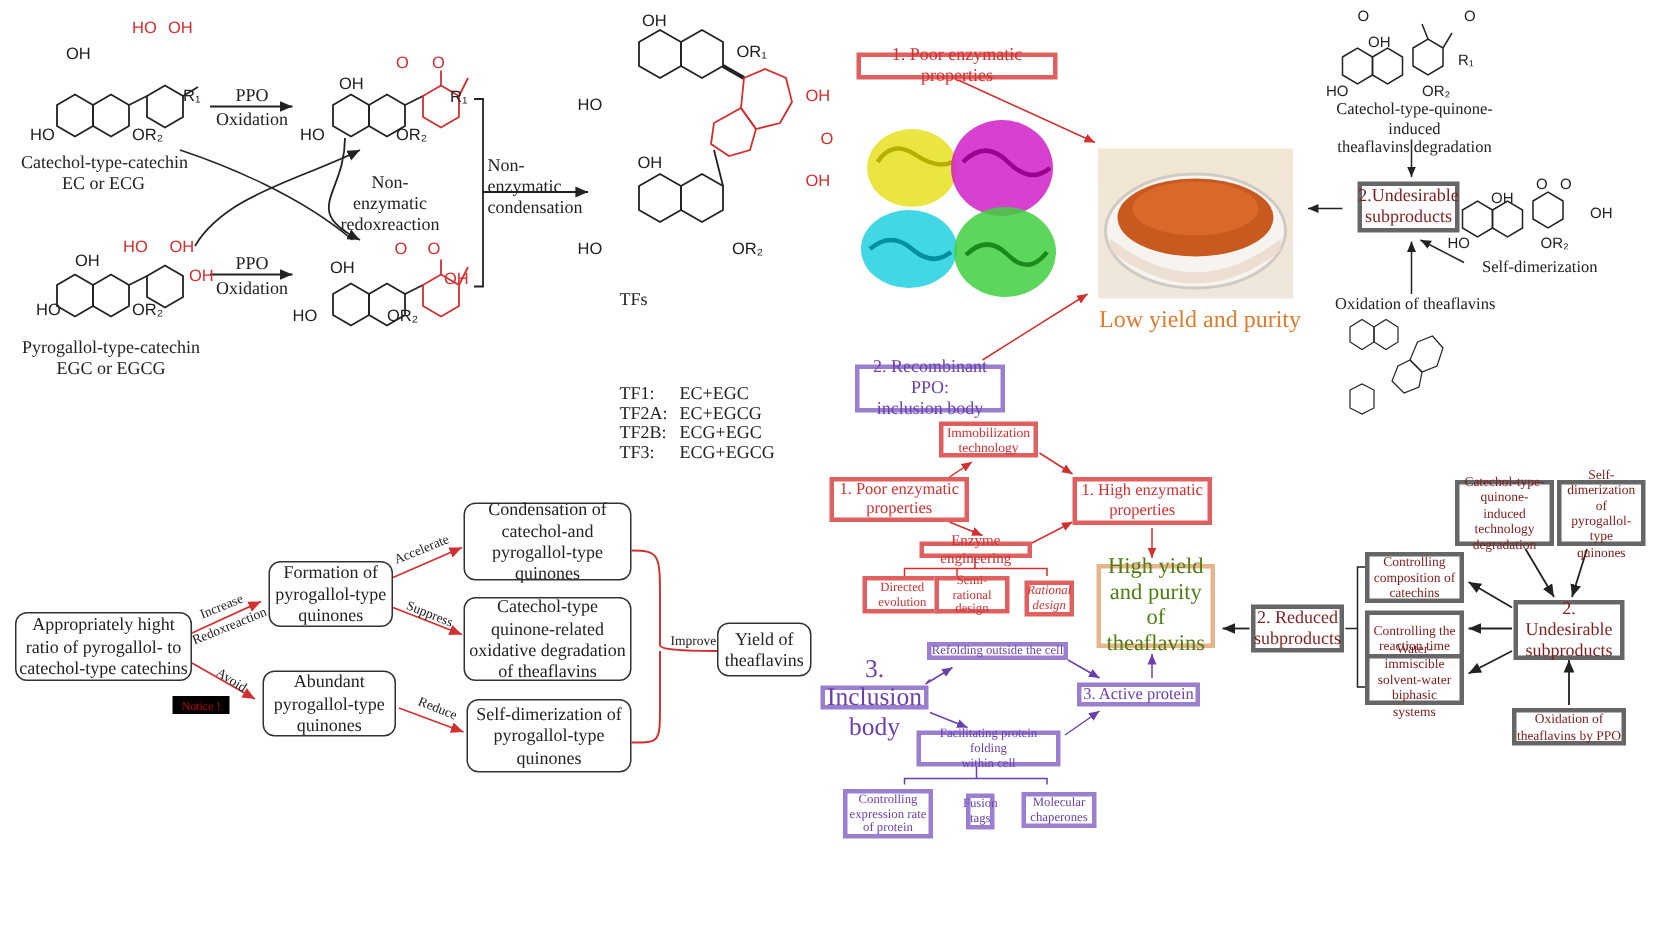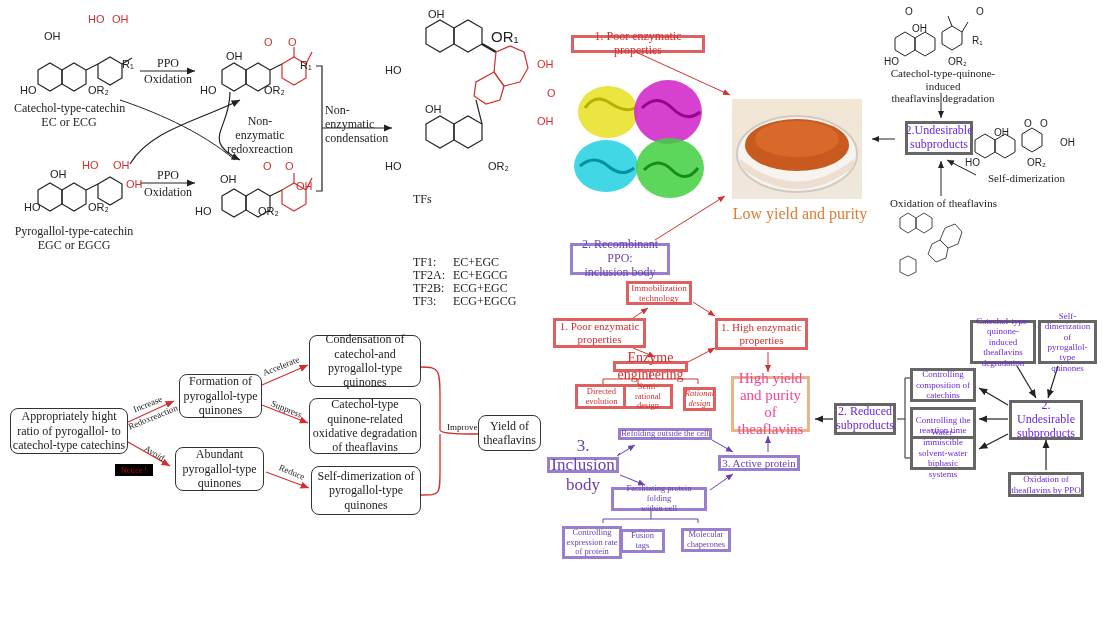--- a/index.html
+++ b/index.html
@@ -5,22 +5,22 @@
   html,body{margin:0;padding:0;background:#ffffff;}
   body{width:1104px;height:621px;position:relative;overflow:hidden;font-family:"Liberation Serif","DejaVu Serif",serif;color:#222;}
   .abs{position:absolute;}
   svg.full{position:absolute;left:0;top:0;width:1104px;height:621px;}
   .t{position:absolute;text-align:center;line-height:1.15;white-space:nowrap;}
   .lbl{position:absolute;white-space:nowrap;line-height:1.1;}
   .rbox{position:absolute;border:1.3px solid #333;border-radius:8px;background:#fff;display:flex;align-items:center;justify-content:center;text-align:center;font-size:12px;line-height:1.2;box-sizing:border-box;}
   .sbox{position:absolute;border:3px solid #0c4a6e;background:#fff;display:flex;align-items:center;justify-content:center;text-align:center;box-sizing:border-box;line-height:1.15;}
   .red{border-color:#e06060;color:#d32f2f;}
   .purple{border-color:#9a7fd0;color:#6a3fb0;}
-  .orange{border-color:#e8b48a;color:#ec4899;}
-  .gray{border-color:#666;color:#6d28d9;font-family:Liberation Serif, serif;}
+  .orange{border-color:#e8b48a;color:#4d7c0f;}
+  .gray{border-color:#666;color:#7f1d1d;font-family:Liberation Serif, serif;}
   .pre{white-space:pre-line;}
 </style>
 </head>
 <body>
 
 <svg class="full" viewBox="0 0 1104 621">
   <defs>
     <marker id="ak" markerWidth="8" markerHeight="8" refX="7" refY="4" orient="auto">
         <path d="M0,1 L7,4 L0,7 z" fill="#222"></path>
       </marker>
@@ -182,21 +182,21 @@
 <div class="t" style="left:14px;top:239px;width:120px;font-size:12px;">EGC or EGCG</div>
 
 <div class="lbl" style="left:263px;top:160px;font-size:11px;color:#d32f2f;font-family:'Liberation Sans',sans-serif;">O</div>
 <div class="lbl" style="left:285px;top:160px;font-size:11px;color:#d32f2f;font-family:'Liberation Sans',sans-serif;">O</div>
 <div class="lbl" style="left:296px;top:180px;font-size:11px;color:#d32f2f;font-family:'Liberation Sans',sans-serif;">OH</div>
 <div class="lbl" style="left:220px;top:173px;font-size:11px;font-family:'Liberation Sans',sans-serif;">OH</div>
 <div class="lbl" style="left:195px;top:205px;font-size:11px;font-family:'Liberation Sans',sans-serif;">HO</div>
 <div class="lbl" style="left:258px;top:205px;font-size:11px;font-family:'Liberation Sans',sans-serif;">OR₂</div>
 
 <div class="lbl" style="left:428px;top:8px;font-size:11px;font-family:'Liberation Sans',sans-serif;">OH</div>
-<div class="lbl" style="left:491px;top:29px;font-size:15px;font-family:'Liberation Sans',sans-serif;">OR₁</div>
+<div class="lbl" style="left:491px;top:29px;font-size:11px;font-family:'Liberation Sans',sans-serif;">OR₁</div>
 <div class="lbl" style="left:385px;top:64px;font-size:11px;font-family:'Liberation Sans',sans-serif;">HO</div>
 <div class="lbl" style="left:537px;top:58px;font-size:11px;color:#d32f2f;font-family:'Liberation Sans',sans-serif;">OH</div>
 <div class="lbl" style="left:547px;top:87px;font-size:11px;color:#d32f2f;font-family:'Liberation Sans',sans-serif;">O</div>
 <div class="lbl" style="left:537px;top:115px;font-size:11px;color:#d32f2f;font-family:'Liberation Sans',sans-serif;">OH</div>
 <div class="lbl" style="left:425px;top:103px;font-size:11px;font-family:'Liberation Sans',sans-serif;">OH</div>
 <div class="lbl" style="left:385px;top:160px;font-size:11px;font-family:'Liberation Sans',sans-serif;">HO</div>
 <div class="lbl" style="left:488px;top:160px;font-size:11px;font-family:'Liberation Sans',sans-serif;">OR₂</div>
 
 <div class="lbl" style="left:413px;top:193px;font-size:12px;">TFs</div>
 <div class="abs" style="left:413px;top:208px;font-size:12px;line-height:13px;margin-top:48px;">
@@ -295,58 +295,58 @@
 <div class="lbl" style="left:447px;top:423px;font-size:9px;">Improve</div>
 
 <div class="abs" style="left:115px;top:464px;width:38px;height:12px;background:#000;color:#c00000;font-size:8px;display:flex;align-items:center;justify-content:center;">Notice !</div>
 
 <div class="sbox red pre" style="left:626px;top:281px;width:66px;height:24px;font-size:9px;">Immobilization
 technology</div>
 <div class="sbox red pre" style="left:553px;top:318px;width:93px;height:30px;font-size:11px;">1. Poor enzymatic
 properties</div>
 <div class="sbox red pre" style="left:715px;top:318px;width:93px;height:32px;font-size:11px;">1. High enzymatic
 properties</div>
-<div class="sbox red" style="left:613px;top:361px;width:75px;height:11px;font-size:14px;">Enzyme engineering</div>
+<div class="sbox red" style="left:613px;top:361px;width:75px;height:11px;font-size:10px;">Enzyme engineering</div>
 <div class="sbox red pre" style="left:575px;top:384px;width:53px;height:25px;font-size:8.5px;">Directed
 evolution</div>
 <div class="sbox red pre" style="left:623px;top:384px;width:50px;height:25px;font-size:8.5px;">Semi-rational
 design</div>
 <div class="sbox red pre" style="left:683px;top:387px;width:33px;height:24px;font-size:8.5px;font-style:italic;">Rational
 design</div>
 <div class="sbox orange pre" style="left:731px;top:376px;width:79px;height:56px;font-size:15px;">High yield
 and purity of
 theaflavins</div>
 
 <div class="sbox purple" style="left:618px;top:428px;width:94px;height:12px;font-size:8.5px;">Refolding outside the cell</div>
 <div class="sbox purple" style="left:547px;top:457px;width:72px;height:16px;font-size:17px;">3. Inclusion body</div>
 <div class="sbox purple" style="left:718px;top:455px;width:82px;height:16px;font-size:11px;">3. Active protein</div>
 <div class="sbox purple pre" style="left:611px;top:487px;width:96px;height:24px;font-size:8.5px;">Facilitating protein folding
 within cell</div>
 <div class="sbox purple pre" style="left:562px;top:526px;width:60px;height:33px;font-size:8.5px;">Controlling
 expression rate
 of protein</div>
-<div class="sbox purple pre" style="left:620px;top:529px;width:45px;height:24px;font-size:8.5px;">Fusion
+<div class="sbox purple pre" style="left:644px;top:529px;width:19px;height:24px;font-size:8.5px;">Fusion
 tags</div>
 <div class="sbox purple pre" style="left:681px;top:528px;width:50px;height:24px;font-size:8.5px;">Molecular
 chaperones</div>
 
 <div class="sbox gray pre" style="left:834px;top:403px;width:62px;height:32px;font-size:12px;">2. Reduced
 subproducts</div>
 <div class="sbox gray pre" style="left:910px;top:368px;width:66px;height:34px;font-size:9px;">Controlling
 composition of
 catechins</div>
 <div class="sbox gray pre" style="left:910px;top:407px;width:66px;height:36px;font-size:9px;">Controlling the
 reaction time</div>
 <div class="sbox gray pre" style="left:910px;top:436px;width:66px;height:34px;font-size:9px;">Water-immiscible
 solvent-water
 biphasic systems</div>
 <div class="sbox gray pre" style="left:1009px;top:400px;width:74px;height:40px;font-size:12px;">2. Undesirable
 subproducts</div>
 <div class="sbox gray pre" style="left:970px;top:320px;width:66px;height:44px;font-size:9px;">Catechol-type-
 quinone-induced
-theaflavins
+technology
 degradation</div>
 <div class="sbox gray pre" style="left:1038px;top:320px;width:59px;height:44px;font-size:9px;">Self-
 dimerization of
 pyrogallol-type
 quinones</div>
 <div class="sbox gray pre" style="left:1008px;top:472px;width:76px;height:25px;font-size:9px;">Oxidation of
 theaflavins by PPO</div>
 
 </body></html>

